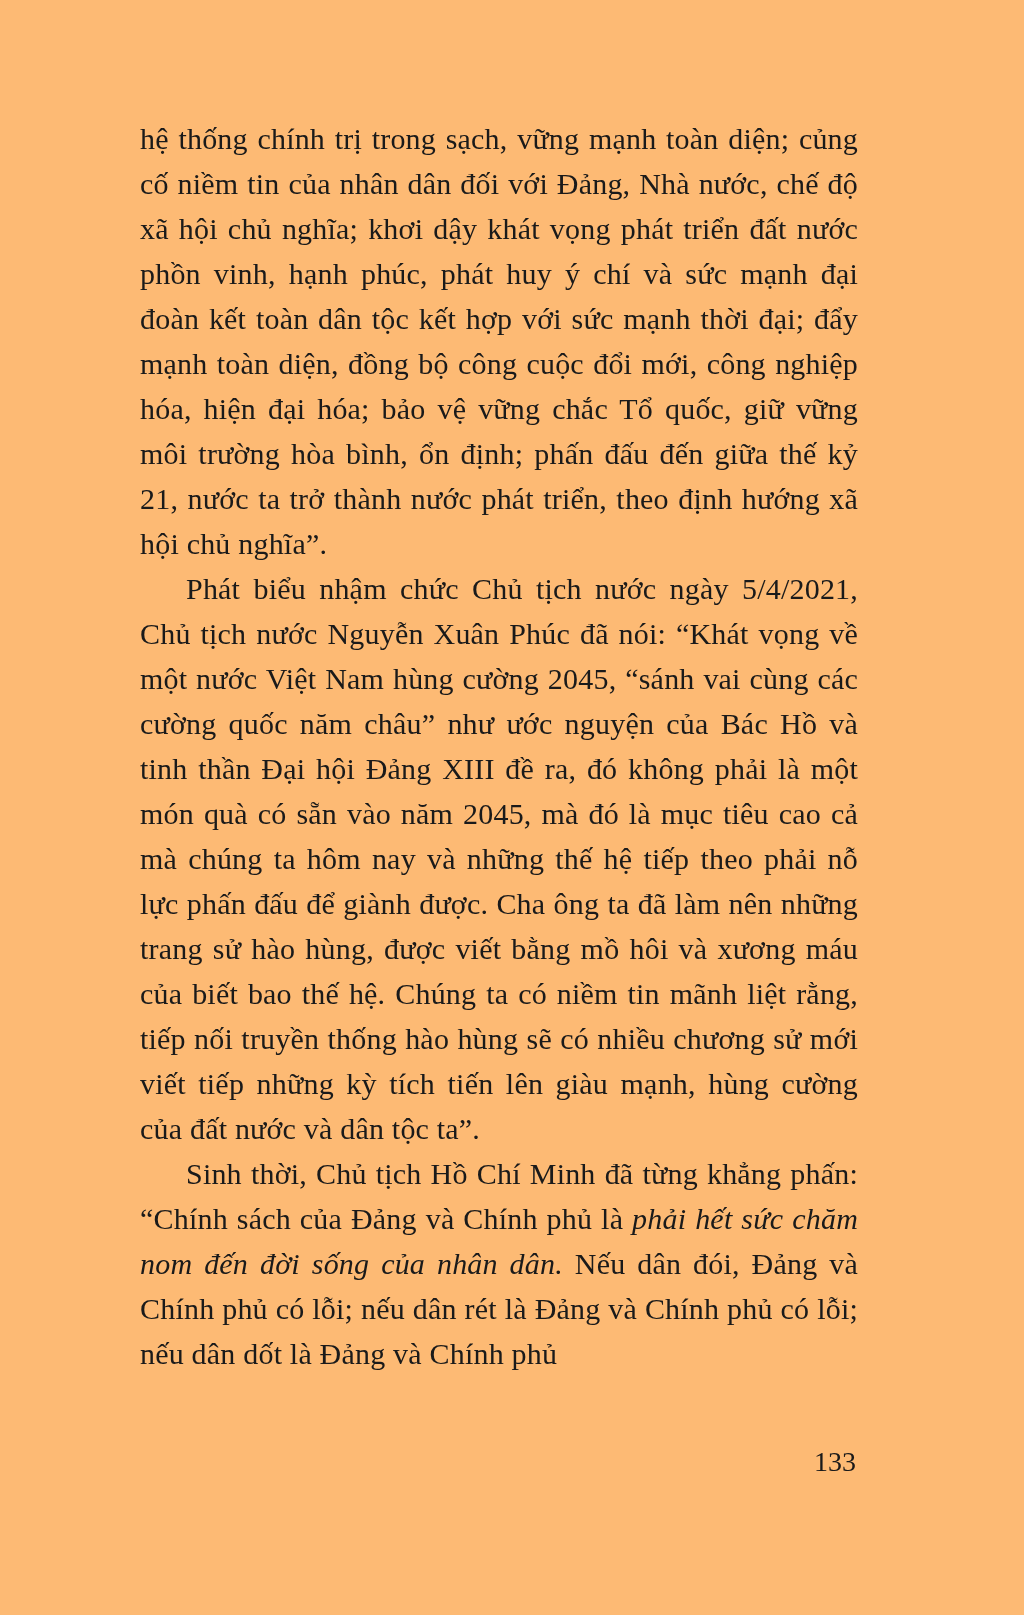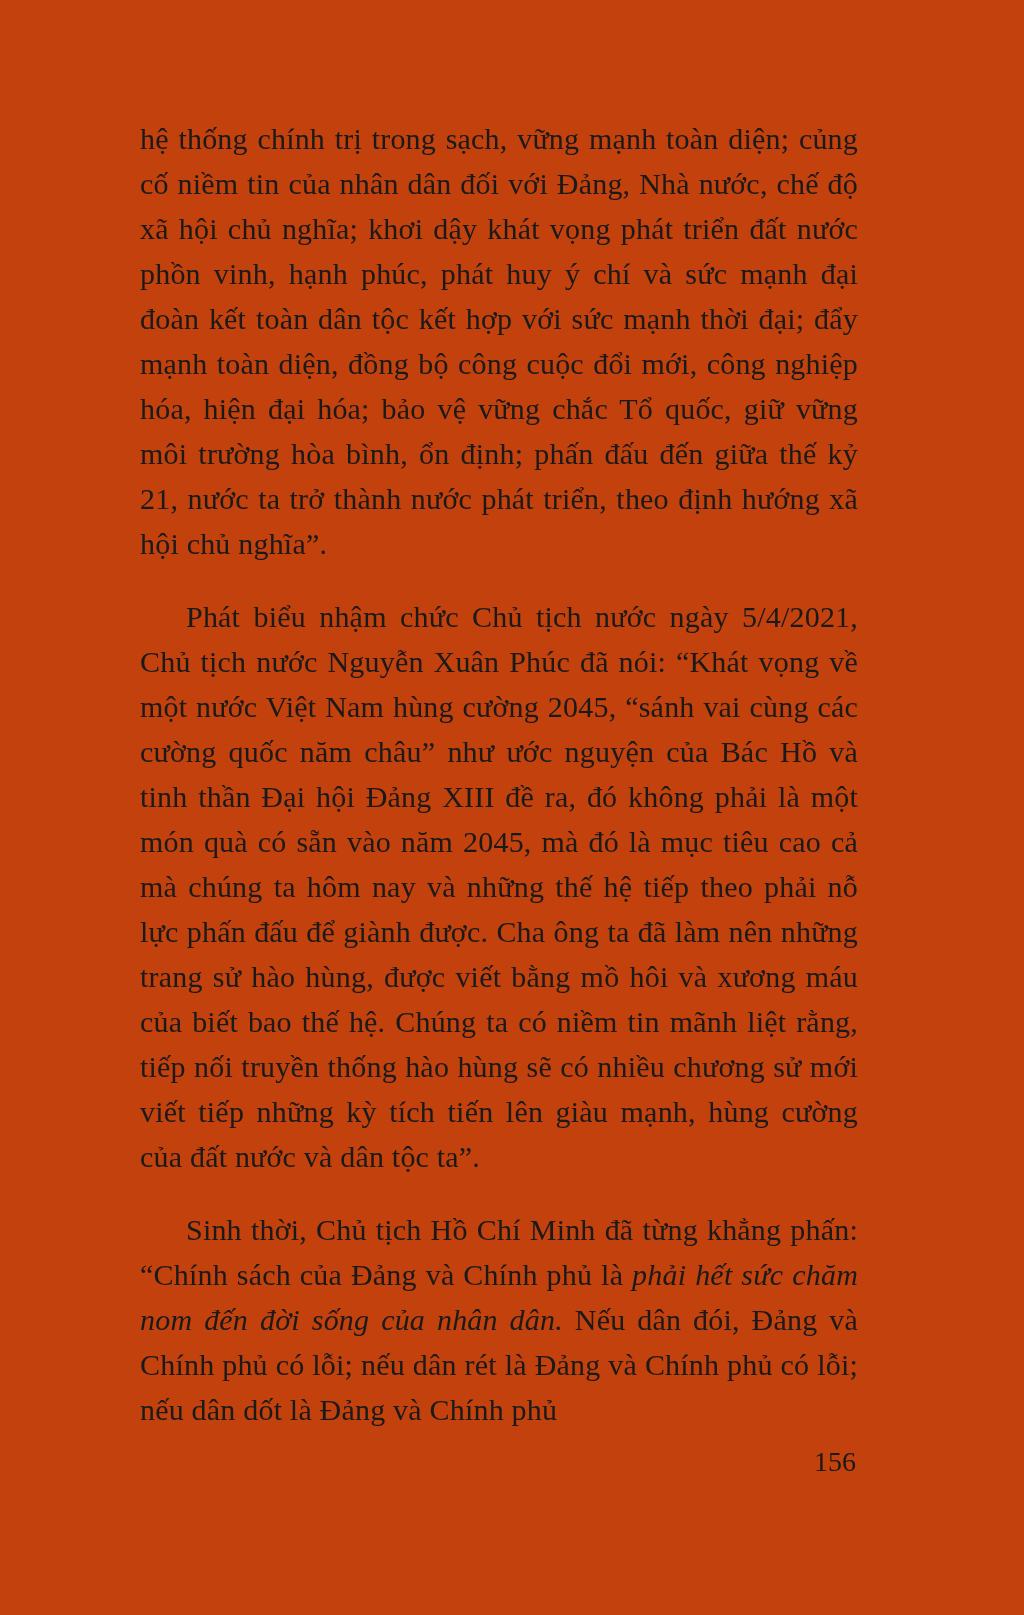--- a/index.html
+++ b/index.html
@@ -5,42 +5,41 @@
   html, body {
     margin: 0;
     padding: 0;
     background: #e9e9e9;
   }
   .page {
     position: relative;
     width: 1024px;
     height: 1615px;
     margin: 0 auto;
-    background: #c2410c;
+    background: #fdba74;
     color: #1a1a1a;
     font-family: "Liberation Serif", "DejaVu Serif", serif;
     overflow: hidden;
   }
   .text-block {
     position: absolute;
     left: 140px;
     top: 116px;
     width: 718px;
     font-size: 30px;
     line-height: 45px;
     text-align: justify;
     letter-spacing: 0.2px;
   }
   .para {
     margin: 0;
     padding: 0;
   }
   .para.indent {
     text-indent: 46px;
-    margin-top: 28px;
   }
   .seg-italic {
     font-style: italic;
   }
   .page-number {
     position: absolute;
     top: 1445px;
     right: 168px;
     font-size: 28px;
     line-height: 34px;
@@ -55,15 +54,15 @@
   <div class="text-block">
 
     <p class="para"><span>hệ thống chính trị trong sạch, vững mạnh toàn diện; củng cố niềm tin của nhân dân đối với Đảng, Nhà nước, chế độ xã hội chủ nghĩa; khơi dậy khát vọng phát triển đất nước phồn vinh, hạnh phúc, phát huy ý chí và sức mạnh đại đoàn kết toàn dân tộc kết hợp với sức mạnh thời đại; đẩy mạnh toàn diện, đồng bộ công cuộc đổi mới, công nghiệp hóa, hiện đại hóa; bảo vệ vững chắc Tổ quốc, giữ vững môi trường hòa bình, ổn định; phấn đấu đến giữa thế kỷ 21, nước ta trở thành nước phát triển, theo định hướng xã hội chủ nghĩa”.</span></p>
 
     <p class="para indent"><span>Phát biểu nhậm chức Chủ tịch nước ngày 5/4/2021, Chủ tịch nước Nguyễn Xuân Phúc đã nói: “Khát vọng về một nước Việt Nam hùng cường 2045, “sánh vai cùng các cường quốc năm châu” như ước nguyện của Bác Hồ và tinh thần Đại hội Đảng XIII đề ra, đó không phải là một món quà có sẵn vào năm 2045, mà đó là mục tiêu cao cả mà chúng ta hôm nay và những thế hệ tiếp theo phải nỗ lực phấn đấu để giành được. Cha ông ta đã làm nên những trang sử hào hùng, được viết bằng mồ hôi và xương máu của biết bao thế hệ. Chúng ta có niềm tin mãnh liệt rằng, tiếp nối truyền thống hào hùng sẽ có nhiều chương sử mới viết tiếp những kỳ tích tiến lên giàu mạnh, hùng cường của đất nước và dân tộc ta”.</span></p>
 
     <p class="para indent"><span>Sinh thời, Chủ tịch Hồ Chí Minh đã từng khẳng phấn: “Chính sách của Đảng và Chính phủ là </span><span class="seg-italic">phải hết sức chăm nom đến đời sống của nhân dân.</span><span> Nếu dân đói, Đảng và Chính phủ có lỗi; nếu dân rét là Đảng và Chính phủ có lỗi; nếu dân dốt là Đảng và Chính phủ</span></p>
 
   </div>
 
-  <div class="page-number">156</div>
+  <div class="page-number">133</div>
 
 </div>
 
 </body></html>

